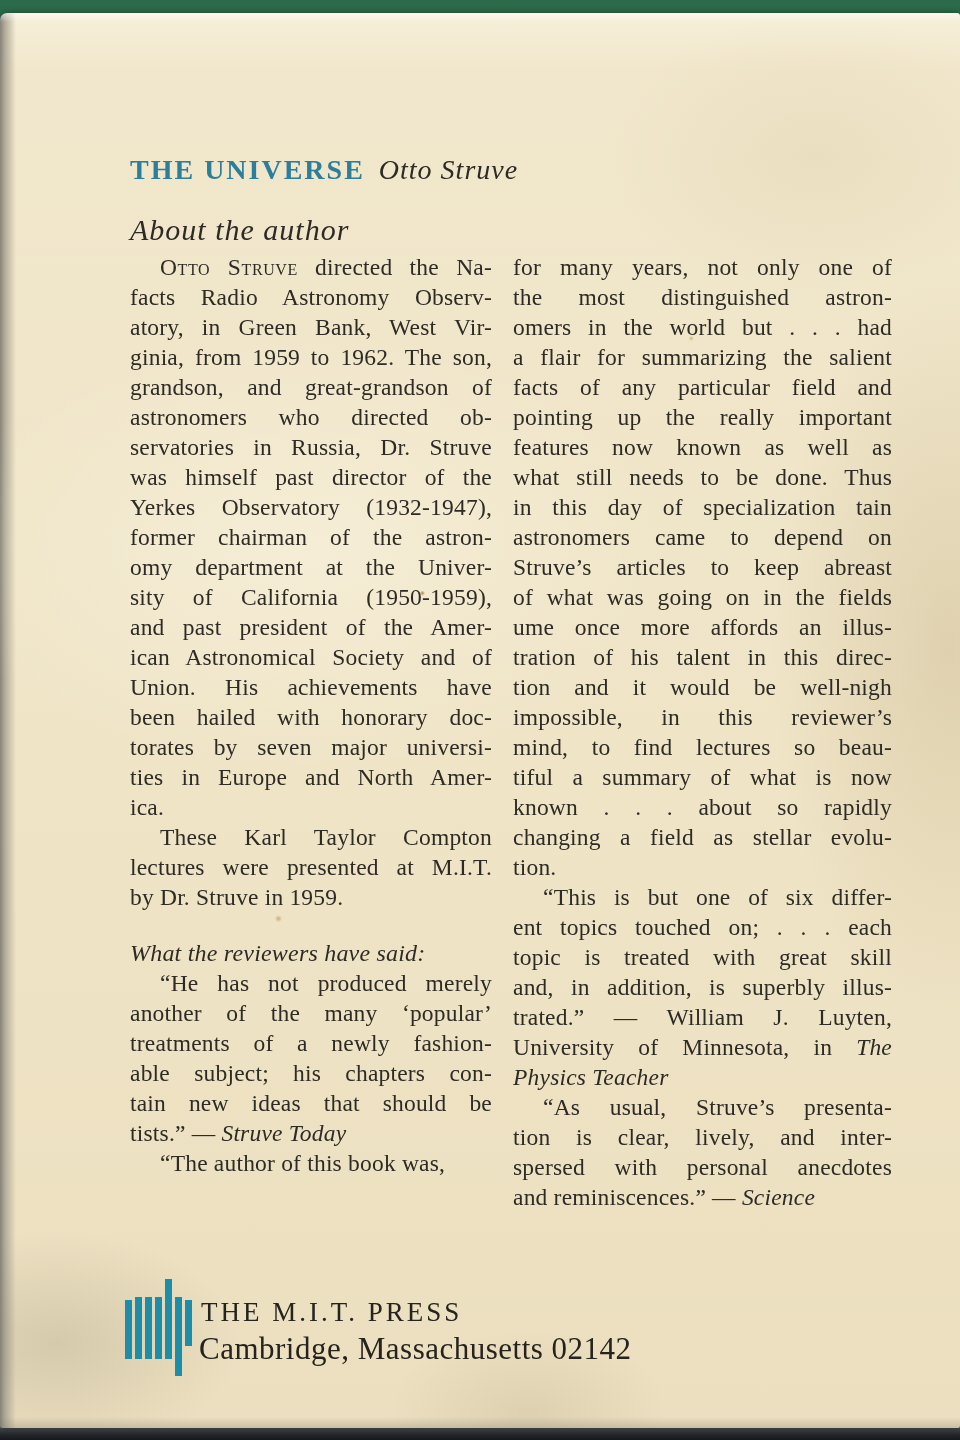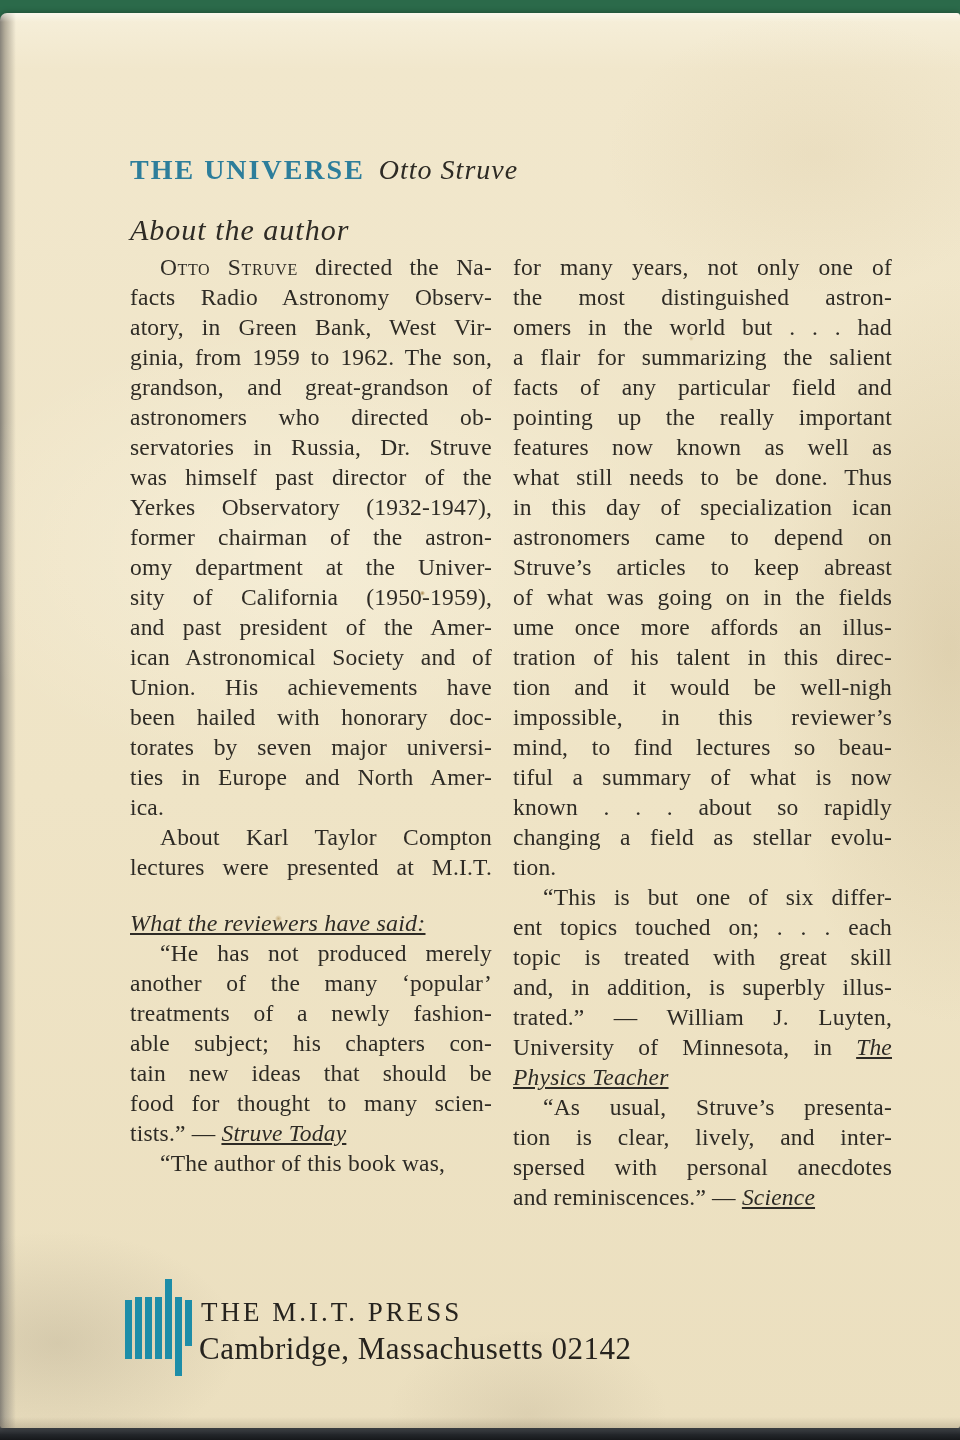--- a/index.html
+++ b/index.html
@@ -28,21 +28,21 @@
   .t-author{color:#2e2b25;font-size:28px;font-style:italic;margin-left:14px;letter-spacing:1px;}
   .about-heading{position:absolute;left:130px;top:200px;font-size:30px;font-style:italic;color:#2e2b25;letter-spacing:1px;}
   .col{position:absolute;top:239px;color:#2e2b25;}
   .col-left{left:130px;width:362px;}
   .col-right{left:513px;width:379px;}
   .line{height:30px;line-height:30px;font-size:23.5px;overflow:hidden;text-align:left;letter-spacing:0.2px;}
   .line.j{text-align:justify;}
   .line.j::after{content:"";display:inline-block;width:100%;height:0;}
   .line.ind{text-indent:30px;}
   .line.gap{margin-top:26px;font-size:24px;}
-  .i{font-style:italic;text-decoration:underline;}
+  .i{font-style:italic;}
   .sc{font-variant:small-caps;letter-spacing:0.6px;}
   .logo{position:absolute;left:125px;top:1266px;display:flex;align-items:flex-start;}
   .logo .bar{width:7px;margin-right:3px;}
   .pub-name{position:absolute;left:201px;top:1284px;font-size:27px;color:#26231e;letter-spacing:3px;}
   .pub-addr{position:absolute;left:199px;top:1318px;font-size:31px;color:#26231e;letter-spacing:0.5px;}
 </style>
 </head>
 <body>
 
 <div class="scene">
@@ -69,42 +69,42 @@
         <div class="line j"><span>former chairman of the astron-</span></div>
         <div class="line j"><span>omy department at the Univer-</span></div>
         <div class="line j"><span>sity of California (1950-1959),</span></div>
         <div class="line j"><span>and past president of the Amer-</span></div>
         <div class="line j"><span>ican Astronomical Society and of</span></div>
         <div class="line j"><span>Union. His achievements have</span></div>
         <div class="line j"><span>been hailed with honorary doc-</span></div>
         <div class="line j"><span>torates by seven major universi-</span></div>
         <div class="line j"><span>ties in Europe and North Amer-</span></div>
         <div class="line"><span>ica.</span></div>
-        <div class="line j ind"><span>About Karl Taylor Compton</span></div>
+        <div class="line j ind"><span>These Karl Taylor Compton</span></div>
         <div class="line j"><span>lectures were presented at M.I.T.</span></div>
+        <div class="line"><span>by Dr. Struve in 1959.</span></div>
         <div class="line gap"><span class="i">What the reviewers have said:</span></div>
         <div class="line j ind"><span>“He has not produced merely</span></div>
         <div class="line j"><span>another of the many ‘popular’</span></div>
         <div class="line j"><span>treatments of a newly fashion-</span></div>
         <div class="line j"><span>able subject; his chapters con-</span></div>
         <div class="line j"><span>tain new ideas that should be</span></div>
-        <div class="line j"><span>food for thought to many scien-</span></div>
         <div class="line"><span>tists.” — </span><span class="i">Struve Today</span></div>
         <div class="line ind"><span>“The author of this book was,</span></div>
       </div>
     <div class="col col-right">
         <div class="line j"><span>for many years, not only one of</span></div>
         <div class="line j"><span>the most distinguished astron-</span></div>
         <div class="line j"><span>omers in the world but . . . had</span></div>
         <div class="line j"><span>a flair for summarizing the salient</span></div>
         <div class="line j"><span>facts of any particular field and</span></div>
         <div class="line j"><span>pointing up the really important</span></div>
         <div class="line j"><span>features now known as well as</span></div>
         <div class="line j"><span>what still needs to be done. Thus</span></div>
-        <div class="line j"><span>in this day of specialization ican</span></div>
+        <div class="line j"><span>in this day of specialization tain</span></div>
         <div class="line j"><span>astronomers came to depend on</span></div>
         <div class="line j"><span>Struve’s articles to keep abreast</span></div>
         <div class="line j"><span>of what was going on in the fields</span></div>
         <div class="line j"><span>ume once more affords an illus-</span></div>
         <div class="line j"><span>tration of his talent in this direc-</span></div>
         <div class="line j"><span>tion and it would be well-nigh</span></div>
         <div class="line j"><span>impossible, in this reviewer’s</span></div>
         <div class="line j"><span>mind, to find lectures so beau-</span></div>
         <div class="line j"><span>tiful a summary of what is now</span></div>
         <div class="line j"><span>known . . . about so rapidly</span></div>

